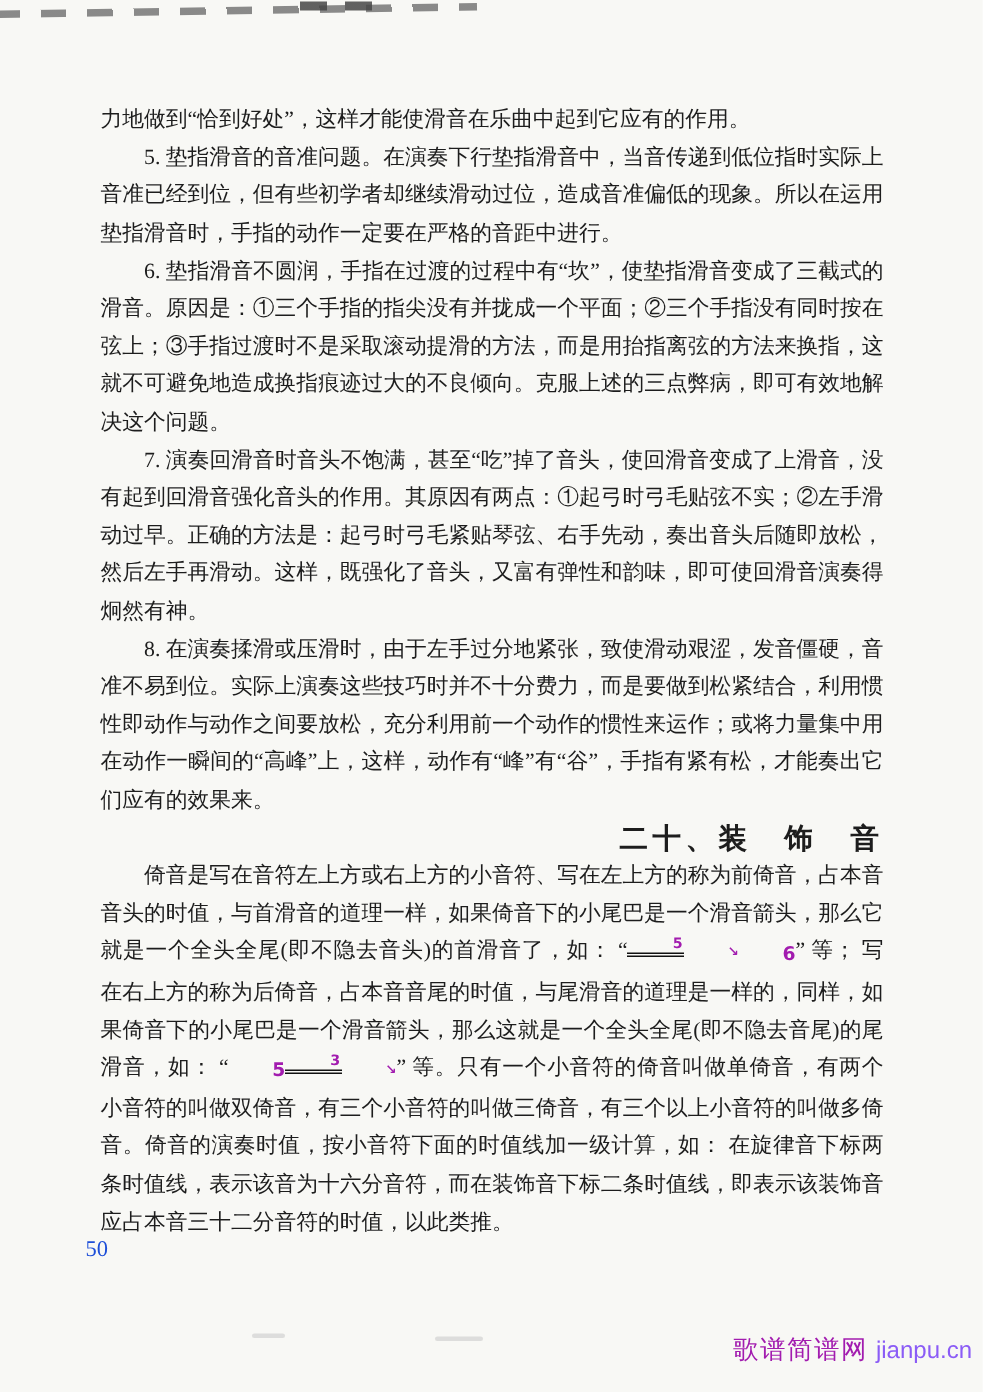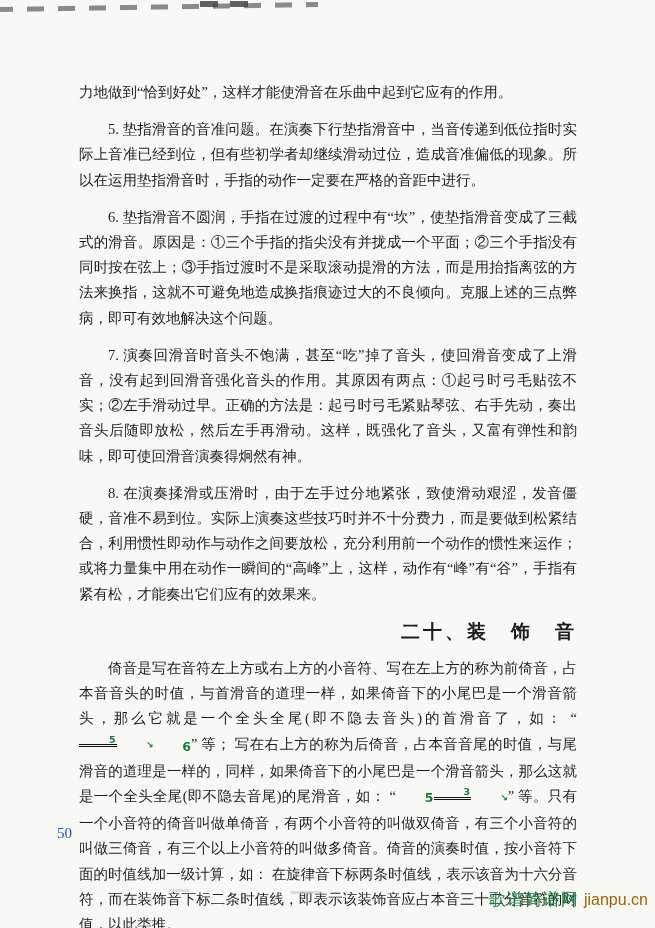--- a/index.html
+++ b/index.html
@@ -25,33 +25,33 @@
     width:48px; height:6px;
     background:repeating-linear-gradient(90deg,
       rgba(70,70,70,.85) 0 18px,
       rgba(70,70,70,0) 18px 30px);
   }
   .text-block {
     position:absolute; left:67px; top:68px; width:522px;
     font-size:14.5px; line-height:25.2px;
     text-align:justify; text-justify:inter-ideograph;
   }
-  .text-block p { margin:12px; text-indent:2em; }
+  .text-block p { margin:0; text-indent:2em; }
   .text-block p.no-indent { text-indent:0; }
   .section-heading {
     text-align:right; text-indent:0;
     font-size:19px; font-weight:bold;
     letter-spacing:3px;
     margin:20px 0 16px 0;
   }
   
   .notat {
     white-space:nowrap;
     font-family:"DejaVu Sans", sans-serif;
-    font-weight:bold; color:#15803d;
+    font-weight:bold; color:#a21caf;
   }
   .n-digit { display:inline-block; line-height:1; }
   .n-grace-front {
     font-size:9.5px; transform:translateY(-6px);
     border-bottom:3px double #111; padding:0 1px;
   }
   .n-arrow-front { display:inline-block; font-size:9px; transform:translateY(-1px); }
   .n-main-front { font-size:12.5px; transform:translateY(2px); }
   .n-main-back  { font-size:12.5px; transform:translateY(1px); }
   .n-grace-back {
@@ -62,22 +62,22 @@
 
   .page-number {
     position:absolute; left:57px; top:825px;
     font-size:15px; color:#1d4ed8;
   }
   .watermark {
     position:absolute; right:7px; top:888px;
     font-size:17px; letter-spacing:1px;
     white-space:nowrap;
   }
-  .wm-site { color:#15803d; }
-  .wm-url  { color:#a16207; font-family:"Liberation Sans", sans-serif; font-size:16px; letter-spacing:0; }
+  .wm-site { color:#a21caf; }
+  .wm-url  { color:#8b5cf6; font-family:"Liberation Sans", sans-serif; font-size:16px; letter-spacing:0; }
   .smudge { position:absolute; background:#c6c6c6; opacity:.55; height:3px; border-radius:2px; }
   .smudge-1 { left:168px; top:889px; width:22px; }
   .smudge-2 { left:290px; top:891px; width:32px; }
 </style>
 </head>
 <body>
 
 <div class="page">
 
   <div class="top-dashes"></div>

